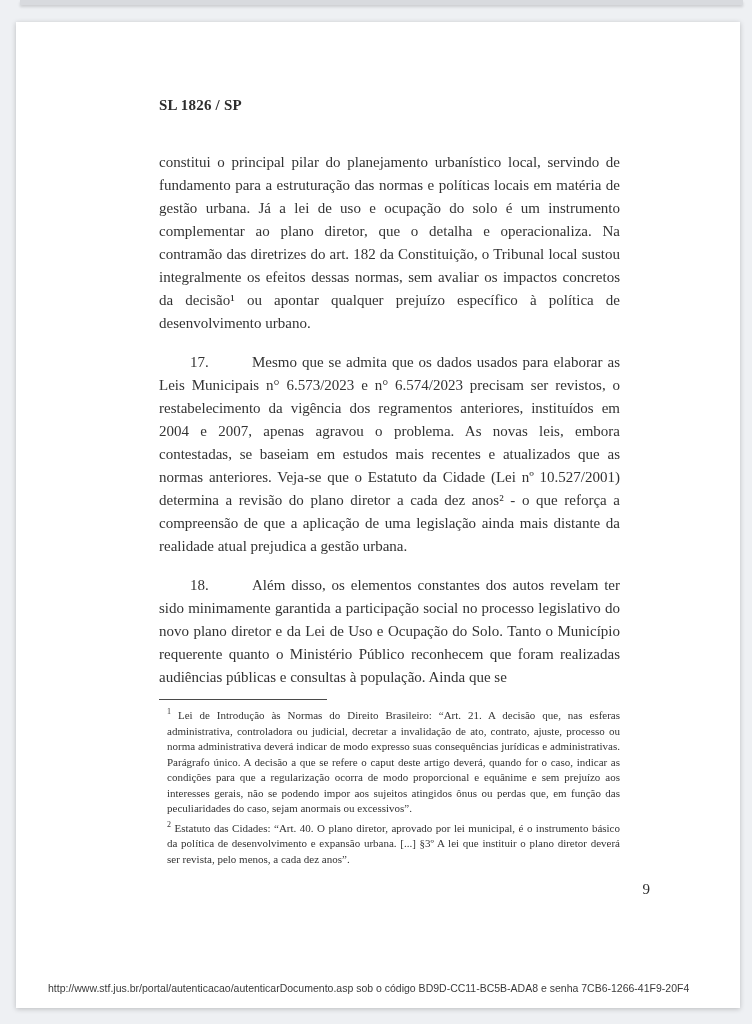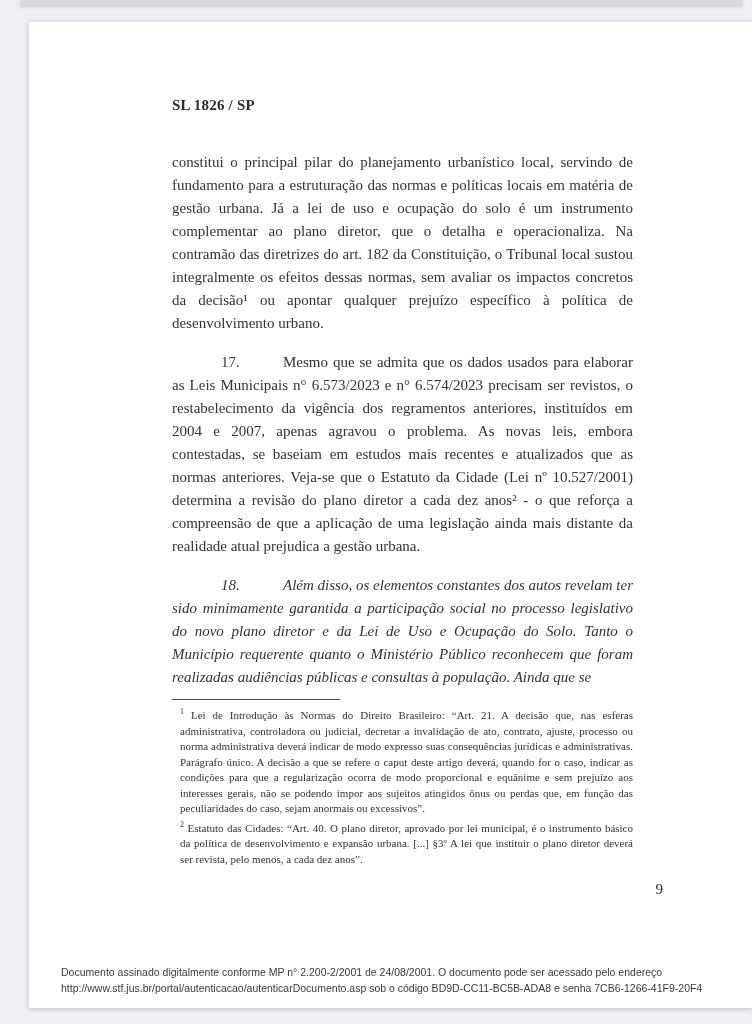--- a/index.html
+++ b/index.html
@@ -21,21 +21,21 @@
     top: 0;
     left: 20px;
     width: 723px;
     height: 5px;
     background: #d8dade;
     box-shadow: 0 2px 3px rgba(0,0,0,0.14);
   }
   .sheet {
     position: absolute;
     top: 22px;
-    left: 29px;
+    left: 16px;
     width: 724px;
     height: 986px;
     background: #ffffff;
     box-shadow: 0 1px 5px rgba(0,0,0,0.22);
     box-sizing: border-box;
     padding: 72px 120px 16px 143px;
   }
   .case-heading {
     font-weight: bold;
     font-size: 15px;
@@ -47,25 +47,25 @@
   .body-text {
     width: 461px;
     font-size: 15px;
     line-height: 23px;
     color: #333333;
     text-align: justify;
   }
   .para {
     margin: 0 0 16px 0;
   }
-  .para:last-child { margin-bottom: 0; font-style: italic; }
+  .para:last-child { margin-bottom: 0; }
   .pnum {
     display: inline-block;
     width: 62px;
-    margin-left: 49px;
+    margin-left: 31px;
   }
   .footnote-block {
     width: 461px;
     margin-top: 10px;
   }
   .footnote-sep {
     width: 168px;
     border: none;
     border-top: 1.5px solid #4a4a4a;
     margin: 0 0 8px 0;
@@ -127,18 +127,17 @@
       <hr class="footnote-sep">
 
       <p class="footnote"><sup>1</sup><span> Lei de Introdução às Normas do Direito Brasileiro: “Art. 21.  A decisão que, nas esferas administrativa, controladora ou judicial, decretar a invalidação de ato, contrato, ajuste, processo ou norma administrativa deverá indicar de modo expresso suas consequências jurídicas e administrativas. Parágrafo único.  A decisão a que se refere o caput deste artigo deverá, quando for o caso, indicar as condições para que a regularização ocorra de modo proporcional e equânime e sem prejuízo aos interesses gerais, não se podendo impor aos sujeitos atingidos ônus ou perdas que, em função das peculiaridades do caso, sejam anormais ou excessivos”.</span></p>
 
       <p class="footnote"><sup>2</sup><span> Estatuto das Cidades: “Art. 40. O plano diretor, aprovado por lei municipal, é o instrumento básico da política de desenvolvimento e expansão urbana. [...] §3º A lei que instituir o plano diretor deverá ser revista, pelo menos, a cada dez anos”.</span></p>
     </div>
 
     <div class="page-number">9</div>
 
     <div class="signature-footer">
-      <div>Documento assinado digitalmente conforme MP n° 2.200-2/2001 de 24/08/2001. O documento pode ser acessado pelo endereço</div>
       <div>http://www.stf.jus.br/portal/autenticacao/autenticarDocumento.asp sob o código BD9D-CC11-BC5B-ADA8 e senha 7CB6-1266-41F9-20F4</div>
     </div>
 
   </div>
 </div>
 
 </body></html>

